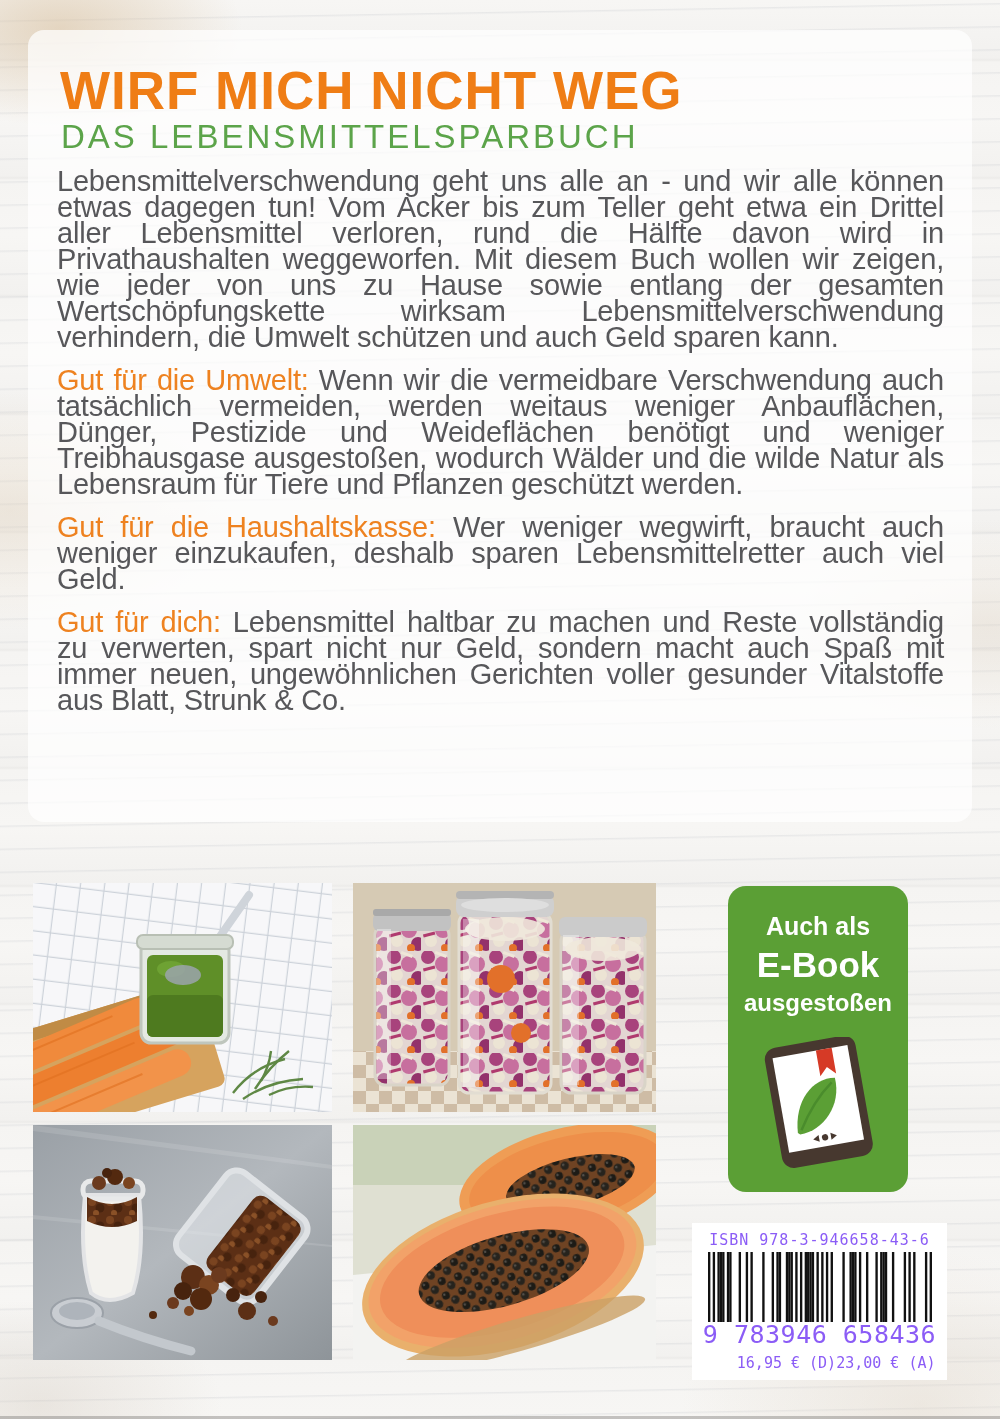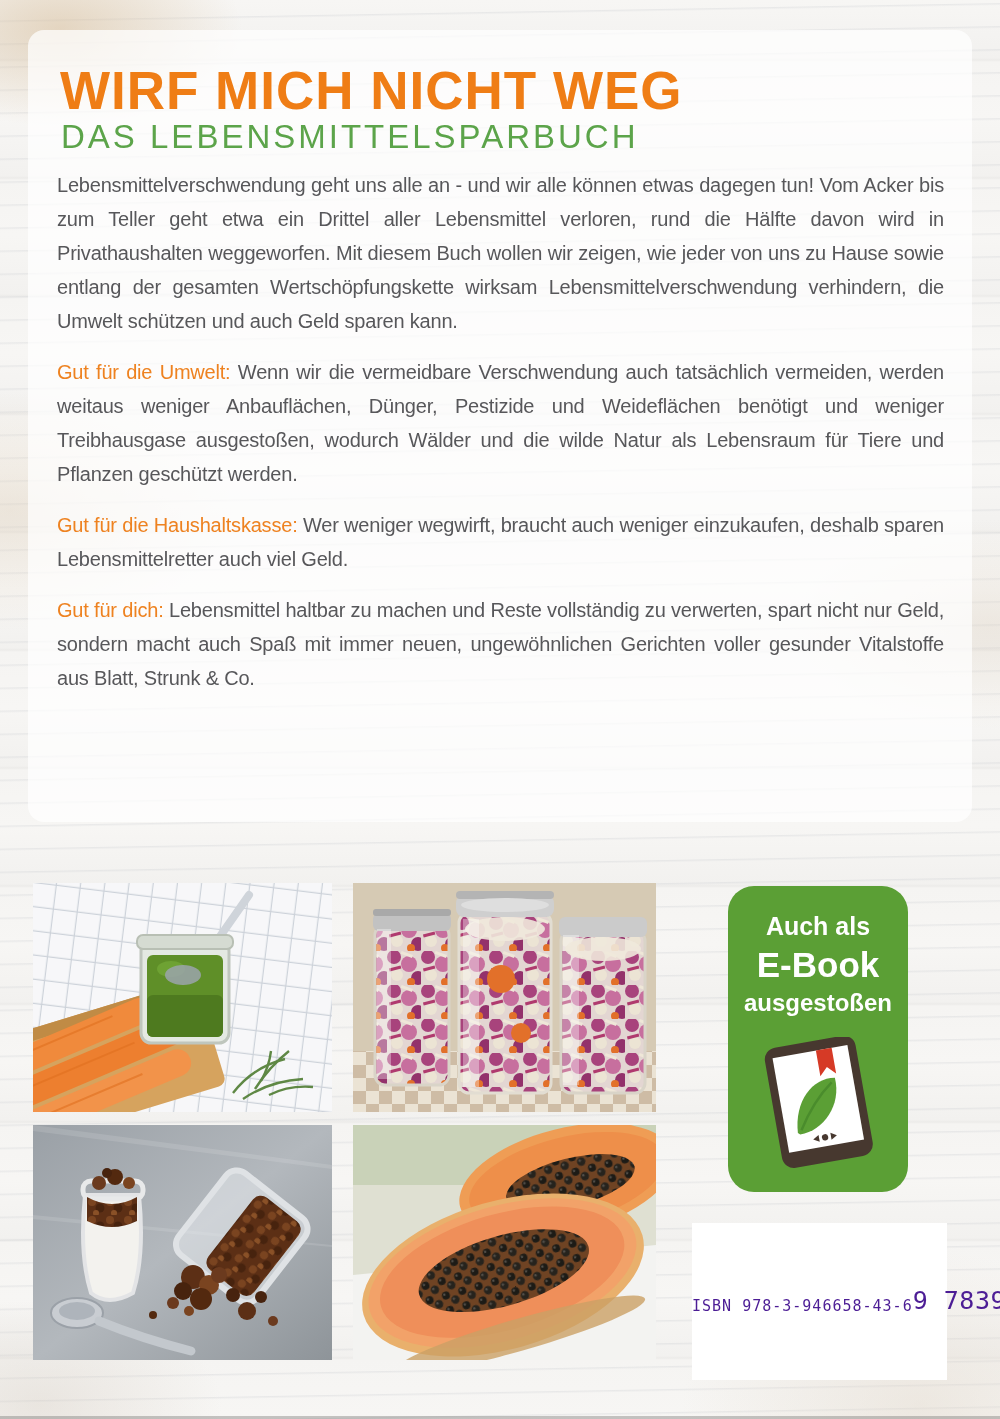--- a/index.html
+++ b/index.html
@@ -30,43 +30,43 @@
     font-size:53px;font-weight:800;letter-spacing:1px;
     color:#ef7d15;white-space:nowrap;
   }
   .subtitle{
     position:absolute;left:61px;top:118px;width:900px;
     font-size:33px;font-weight:400;letter-spacing:3px;
     color:#5ca44a;white-space:nowrap;
   }
   .bodycopy{
     position:absolute;left:57px;top:168px;width:887px;
-    font-size:20px;line-height:34px;color:#57575a;
+    font-size:29px;line-height:26px;color:#57575a;
     text-align:justify;letter-spacing:-0.2px;
   }
   .bodycopy p{margin:0 0 17px 0;}
   .lead{font-weight:400;color:#ee8220;}
   .photo{position:absolute;overflow:hidden;background:#fff;}
   .photo svg{display:block;width:100%;height:100%;}
   #photo-1{left:33px;top:883px;width:299px;height:229px;}
   #photo-2{left:353px;top:883px;width:303px;height:229px;}
   #photo-3{left:33px;top:1125px;width:299px;height:235px;}
   #photo-4{left:353px;top:1125px;width:303px;height:235px;}
   .ebook-badge{
     position:absolute;left:728px;top:886px;width:180px;height:306px;
-    background:#5b9f35;border-radius:26px;color:#fff;text-align:center;
+    background:#5b9f35;border-radius:18px;color:#fff;text-align:center;
   }
   .ebook-badge .l1{margin-top:26px;font-size:25px;font-weight:700;}
   .ebook-badge .l2{margin-top:4px;font-size:35px;font-weight:700;}
   .ebook-badge .l3{margin-top:4px;font-size:24px;font-weight:700;}
   .tablet-wrap{margin-top:20px;display:flex;justify-content:center;}
   .barcode-box{
     position:absolute;left:692px;top:1223px;width:255px;height:157px;
-    background:#fff;display:flex;flex-direction:row;align-items:center;
-    font-family:"DejaVu Sans Mono","Liberation Mono",monospace;color:#4c1d95;
+    background:#fff;display:flex;flex-direction:column;align-items:center;
+    font-family:"DejaVu Sans Mono","Liberation Mono",monospace;color:#8b5cf6;
   }
   .isbn-label{margin-top:8px;font-size:15px;letter-spacing:1px;white-space:nowrap;}
   .bars{margin-top:3px;}
   .ean-digits{font-size:25px;letter-spacing:0.5px;margin-top:-2px;white-space:nowrap;}
   .prices{width:232px;display:flex;justify-content:flex-end;
     font-size:15px;margin-top:5px;white-space:nowrap;}
 </style>
 </head>
 <body>
 

